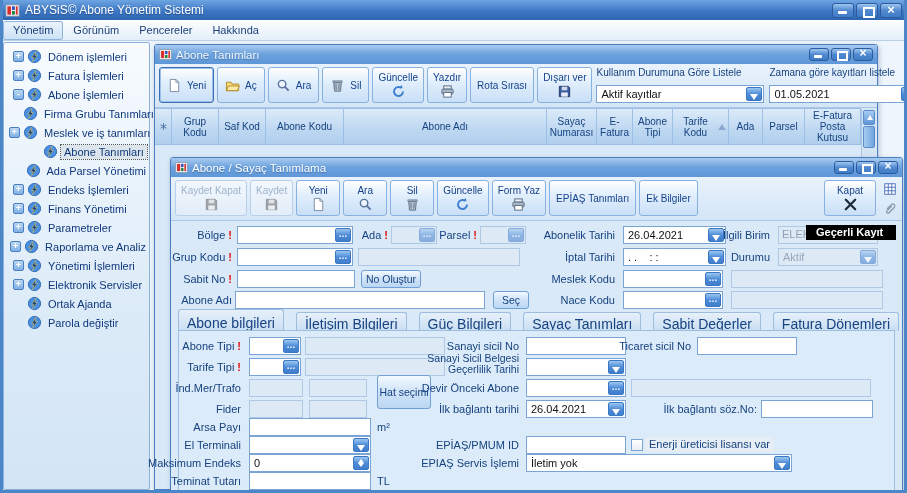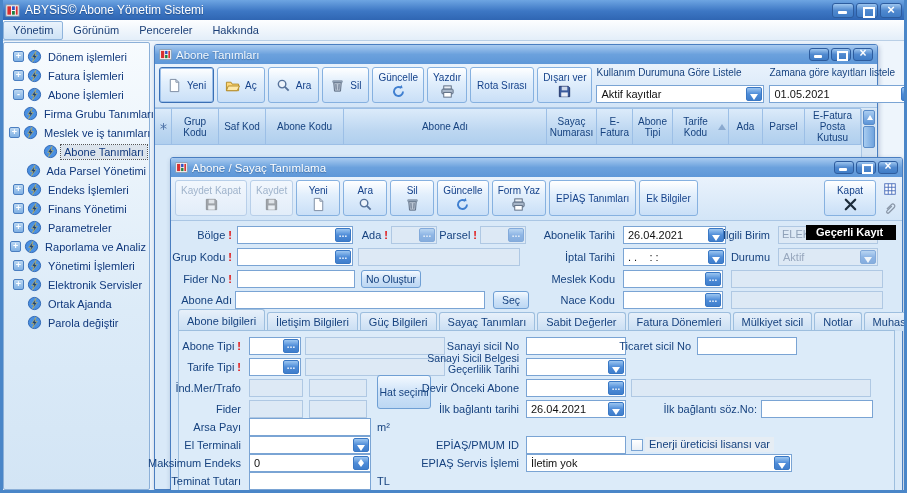--- a/index.html
+++ b/index.html
@@ -78,21 +78,21 @@
   .dots::after { content:"\2026"; position:absolute; left:0; right:0; top:0px; text-align:center; color:#fff; font-weight:bold; font-size:9px; }
   .cmb.dis .dd,.cmb.dis .dots { opacity:.55; }
   .spinb::before { content:""; position:absolute; left:4px; top:2px; border:3.5px solid transparent; border-bottom:4px solid #fff; border-top:none; }
   .spinb::after { content:""; position:absolute; left:4px; bottom:2px; border:3.5px solid transparent; border-top:4px solid #fff; border-bottom:none; }
   .sbtn { position:absolute; height:18px; border:1px solid #6f9fd4; border-radius:3px; background:linear-gradient(#f3f9ff,#cfe3f8 50%,#bcd7f3); color:#16427f; font-size:10.5px; text-align:center; padding-top:2px; cursor:default; }
   .tip { position:absolute; background:#000; color:#fff; font-weight:bold; font-size:11px; padding:1px 10px 2px; z-index:60; white-space:nowrap; }
   .chk { position:absolute; width:12px; height:12px; border:1px solid #7aa4d4; background:linear-gradient(#ffffff,#e9eff6); }
 
   
   .tabs { position:absolute; left:7px; right:7px; top:150px; height:23px; display:flex; align-items:flex-end; }
-  .tab { padding:3px 8px 4px; font-size:11px; color:#16427f; background:linear-gradient(#e7f0fa,#c9def3); border:1px solid #9dbede; border-bottom:none; border-radius:3px 3px 0 0; margin-right:2px; white-space:nowrap; height:19px; }
+  .tab { padding:3px 8px 4px; font-size:14px; color:#16427f; background:linear-gradient(#e7f0fa,#c9def3); border:1px solid #9dbede; border-bottom:none; border-radius:3px 3px 0 0; margin-right:12px; white-space:nowrap; height:19px; }
   .tab.active { background:linear-gradient(#fdfeff,#e4ف0fa 60%,#dcebf9); height:22px; padding-top:5px; }
   .panel { position:absolute; left:7px; right:7px; top:172px; height:175px; background:#dcebf9; border:1px solid #9dbede; border-bottom:none; }
 
   .row-abs { position:absolute; }
   .unit { position:absolute; color:#16427f; font-size:11px; }
   .hl-label { position:absolute; font-size:11px; color:#16427f; background:#e6edf4; padding:1px 4px 2px; white-space:nowrap; }
 
   .rail { position:absolute; right:2px; top:22px; width:20px; display:flex; flex-direction:column; align-items:center; gap:6px; padding-top:2px; }
 </style>
 </head>
@@ -540,21 +540,21 @@
       </div>
     <div class="fl" style="left:535px;top:25px;width:60px">
         <span class="lbl">Durumu</span>
       </div>
     <div class="cmb dis" style="left:603px;top:25px;width:100px">
         <span class="val">Aktif</span>
         <span class="dd"></span>
       </div>
 
     <div class="fl" style="left:0;top:47px;width:57px">
-        <span class="lbl">Fider No</span>
+        <span class="lbl">Sabit No</span>
         <span class="req">!</span>
       </div>
     <input class="inp" style="left: 62px; top: 47px; width: 118px;">
     <div class="sbtn" style="left:186px;top:47px;width:60px">No Oluştur</div>
     <div class="fl" style="left:335px;top:47px;width:105px">
         <span class="lbl">Meslek Kodu</span>
       </div>
     <div class="cmb" style="left:448px;top:47px;width:100px">
         <span class="val"></span>
         <span class="dots"></span>

